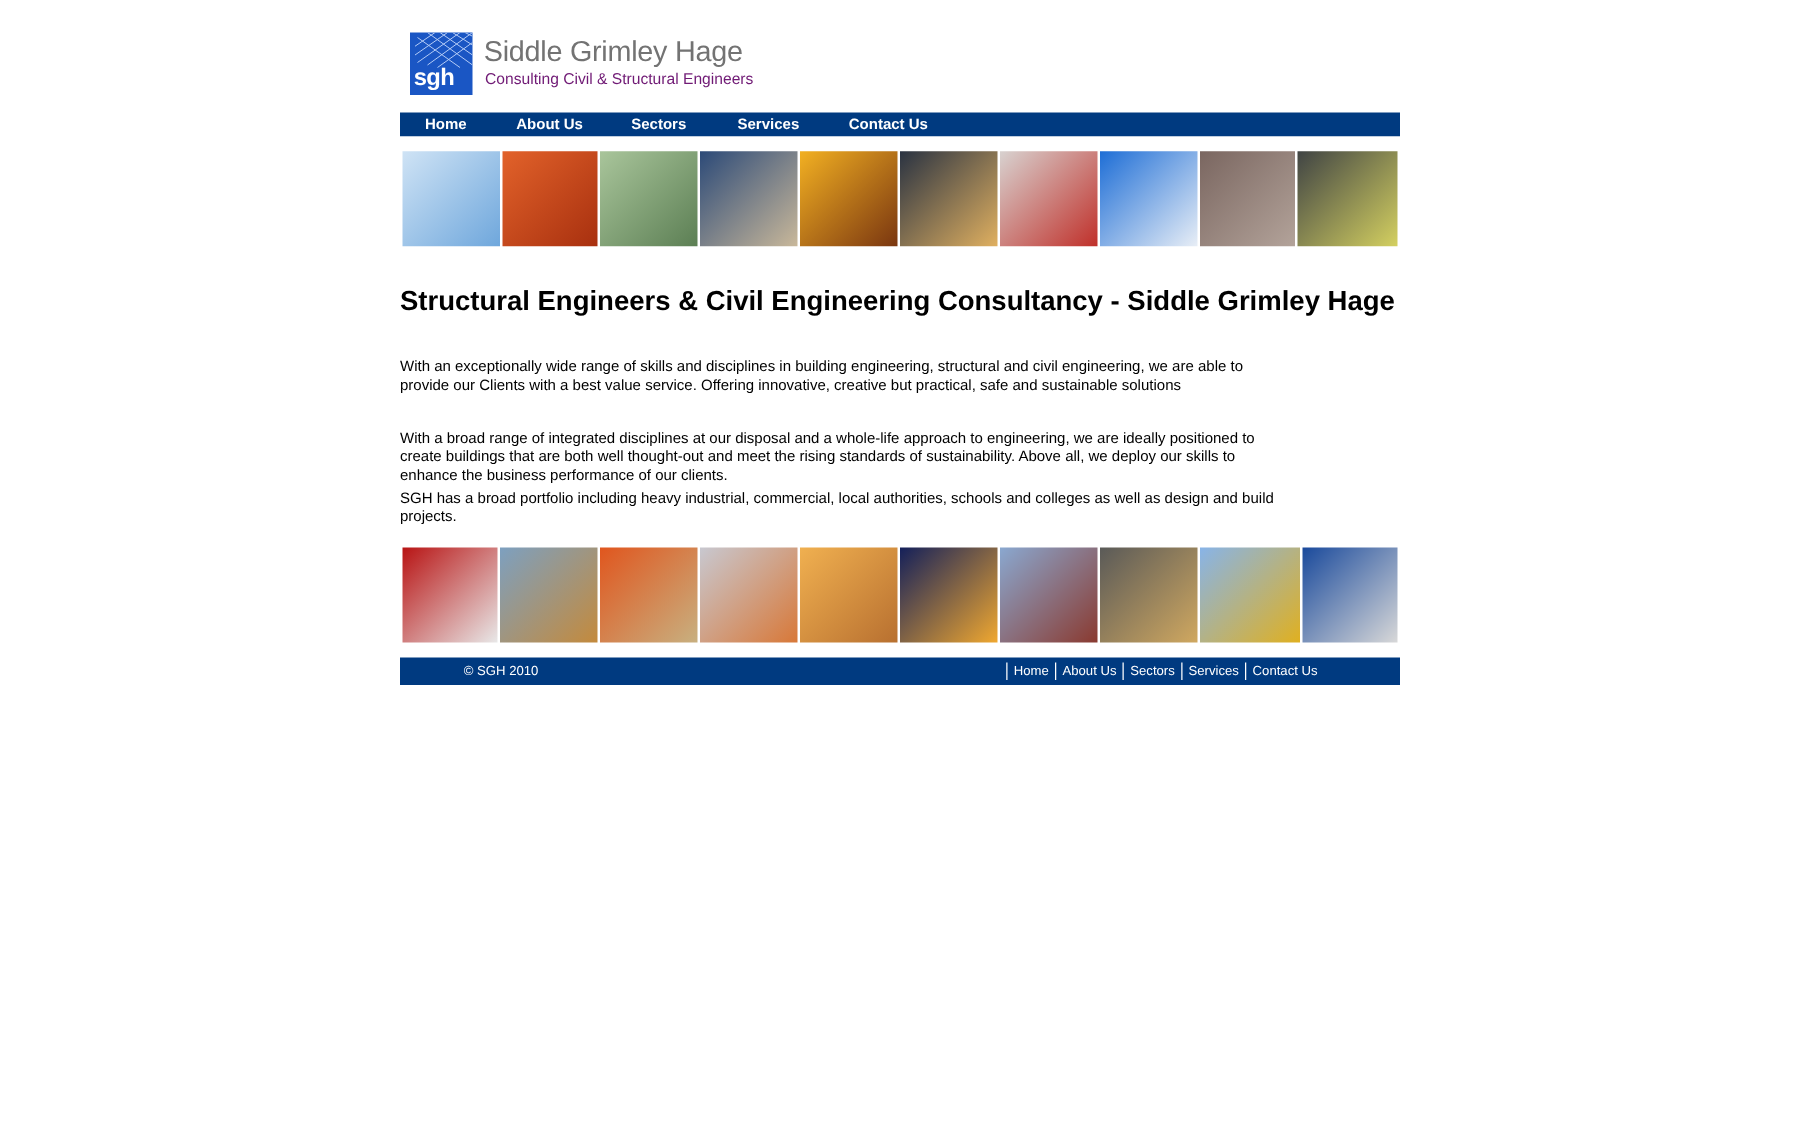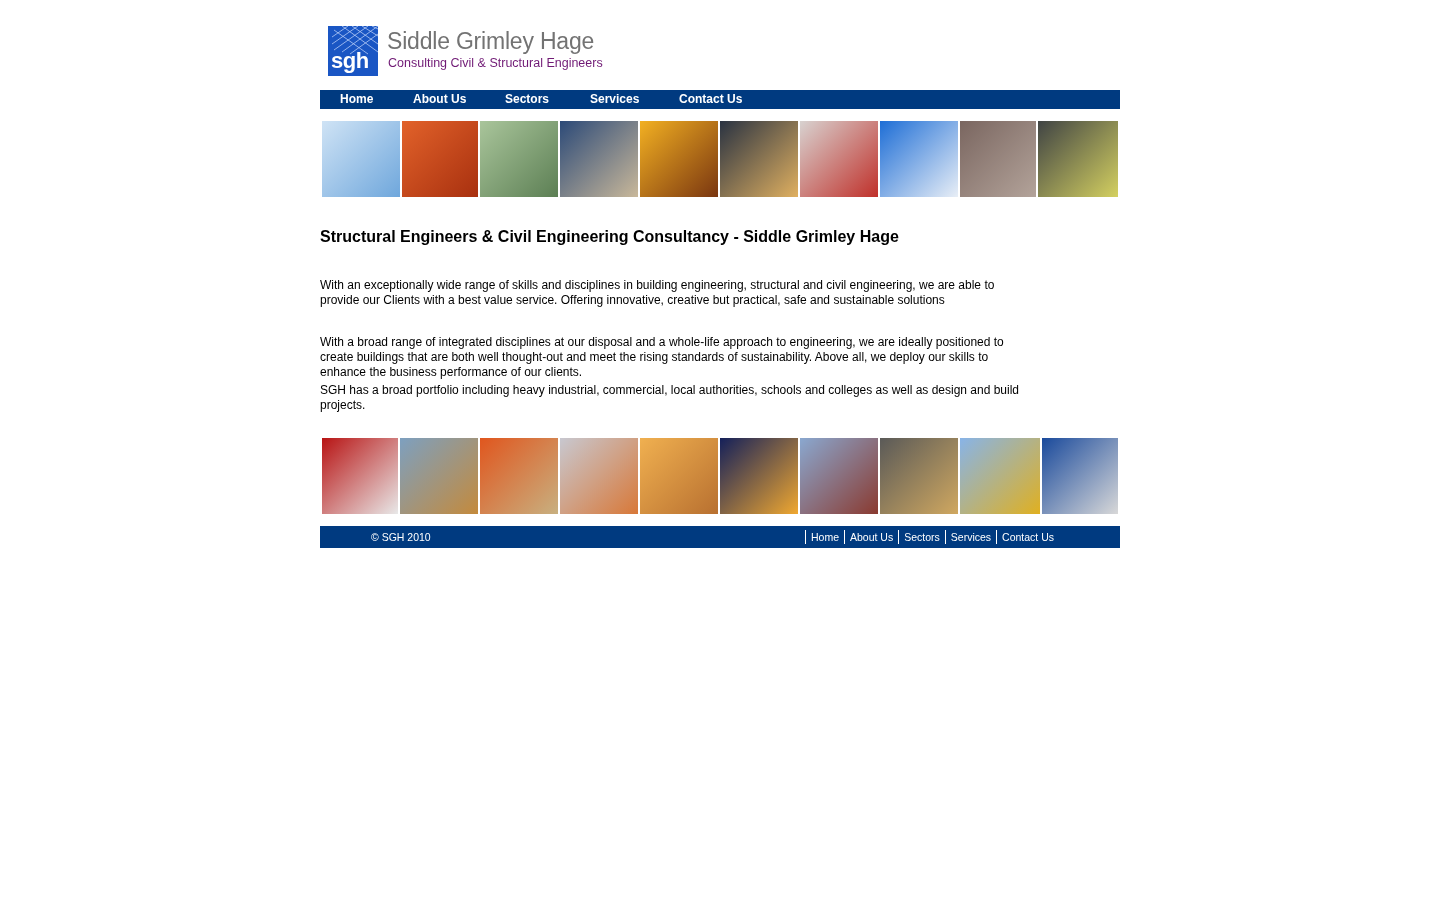--- a/index.html
+++ b/index.html
@@ -2,32 +2,32 @@
 <html><head>
   <meta charset="utf-8">
   <style>
     html, body { margin: 0; padding: 0; background: #ffffff; }
     body { width: 1440px; height: 900px; position: relative; font-family: "Liberation Sans", sans-serif; color: #000; }
     .page { position: absolute; left: 320px; top: 0; width: 800px; }
 
     .header { position: relative; height: 88px; }
     .logo-mark { position: absolute; left: 8px; top: 26px; width: 50px; height: 50px; background: #1a56c4; overflow: hidden; }
     .logo-mark svg { position: absolute; left: 0; top: 0; }
-    .logo-mark .sgh { position: absolute; left: 3px; bottom: 2px; color: #fff; font-weight: bold; font-size: 22px; letter-spacing: -0.5px; font-family: "Liberation Sans", sans-serif; }
+    .logo-mark .sgh { position: absolute; left: 3px; bottom: 2px; color: #fff; font-weight: bold; font-size: 19px; letter-spacing: -0.5px; font-family: "Liberation Sans", sans-serif; }
     .brand-name { position: absolute; left: 67px; top: 28px; font-size: 23px; font-weight: normal; letter-spacing: -0.2px; color: #737373; white-space: nowrap; }
     .brand-tag { position: absolute; left: 68px; top: 56px; font-size: 12.5px; color: #701a75; white-space: nowrap; }
 
     .nav { position: absolute; top: 90px; left: 0; width: 800px; height: 19px; background: #003a80; }
     .nav a { position: absolute; top: 2px; color: #fff; font-weight: bold; font-size: 12px; text-decoration: none; white-space: nowrap; }
 
     .strip { position: absolute; left: 2px; width: 796px; height: 76px; }
     .strip .tile { position: absolute; top: 0; height: 76px; }
 
     .content { position: absolute; left: 0; top: 228px; width: 710px; }
-    .content h1 { margin: 0; font-size: 16px; font-weight: bold; white-space: nowrap; }
+    .content h1 { margin: 0; font-size: 22px; font-weight: bold; white-space: nowrap; }
     .content p { margin: 0; font-size: 12px; line-height: 15px; }
 
     .footer { position: absolute; top: 526px; left: 0; width: 800px; height: 22px; background: #003a80; color: #fff; font-size: 10.5px; }
     .footer .copy { position: absolute; left: 5px; top: 5px; padding-left: 46px; }
     .footer .links { position: absolute; left: 485px; top: 4px; display: flex; }
     .footer .links a { color: #fff; text-decoration: none; border-left: 1px solid #fff; padding: 0 5px; line-height: 14px; white-space: nowrap; }
   </style>
 </head>
 <body>
 

